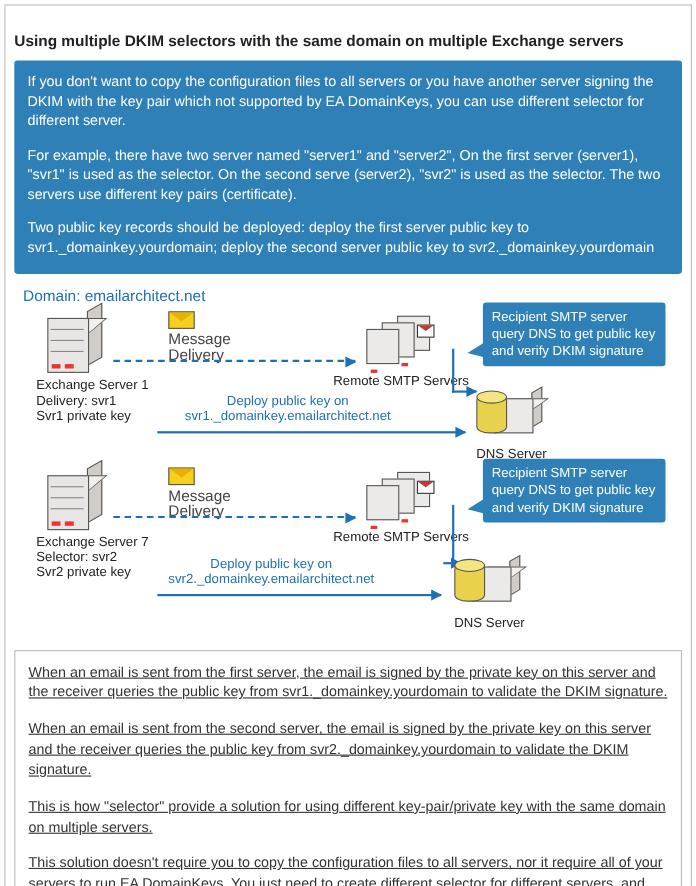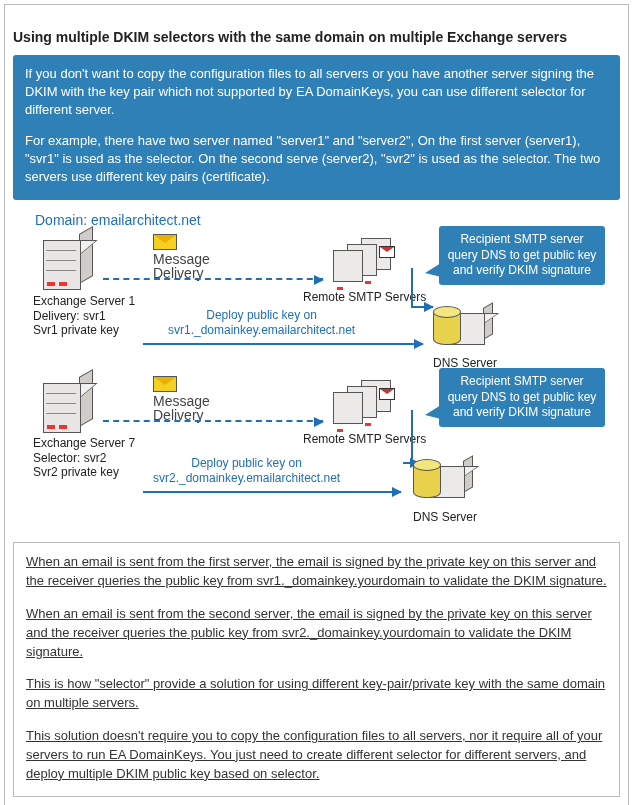--- a/index.html
+++ b/index.html
@@ -36,37 +36,36 @@
 
   .diagram {
     position: relative;
     height: 330px;
     border-bottom: none;
   }
   .domain-label {
     color: #1e6fb5;
     font-size: 14px;
     position: absolute;
-    top: 4px; left: 22px;
+    top: 4px; left: 8px;
   }
   .label-black { color: #222; font-size: 12px; line-height: 1.2; }
   .label-blue { color: #1e6fb5; font-size: 12px; line-height: 1.2; text-align: center; }
   .msg-label { font-size: 14px; color: #444; line-height: 1.0; }
 
   
   .callout {
     position: absolute;
     background: #2f80b7;
     color: #fff;
     font-size: 12px;
     line-height: 1.3;
     padding: 6px 8px;
     width: 150px;
     border-radius: 3px;
-    text-align: center;
   }
   .callout::after {
     content: "";
     position: absolute;
     left: -14px;
     bottom: 8px;
     border-width: 10px 16px 4px 0;
     border-style: solid;
     border-color: transparent #2f80b7 transparent transparent;
   }
@@ -229,20 +228,21 @@
 </head>
 <body>
 
 <div class="page">
 
   <h1 class="title">Using multiple DKIM selectors with the same domain on multiple Exchange servers</h1>
 
   <div class="intro-box">
     <p>If you don't want to copy the configuration files to all servers or you have another server signing the DKIM with the key pair which not supported by EA DomainKeys, you can use different selector for different server.</p>
     <p>For example, there have two server named "server1" and "server2", On the first server (server1), "svr1" is used as the selector. On the second serve (server2), "svr2" is used as the selector. The two servers use different key pairs (certificate).</p>
+    <p>Two public key records should be deployed: deploy the first server public key to svr1._domainkey.yourdomain; deploy the second server public key to svr2._domainkey.yourdomain</p>
   </div>
 
   <div class="diagram">
     <div class="domain-label">Domain: emailarchitect.net</div>
 
     <div class="server" style="left:30px; top:22px;">
       <div class="side"></div>
         <div class="top"></div>
         <div class="front"></div>
       <div class="line" style="top:20px;"></div>

